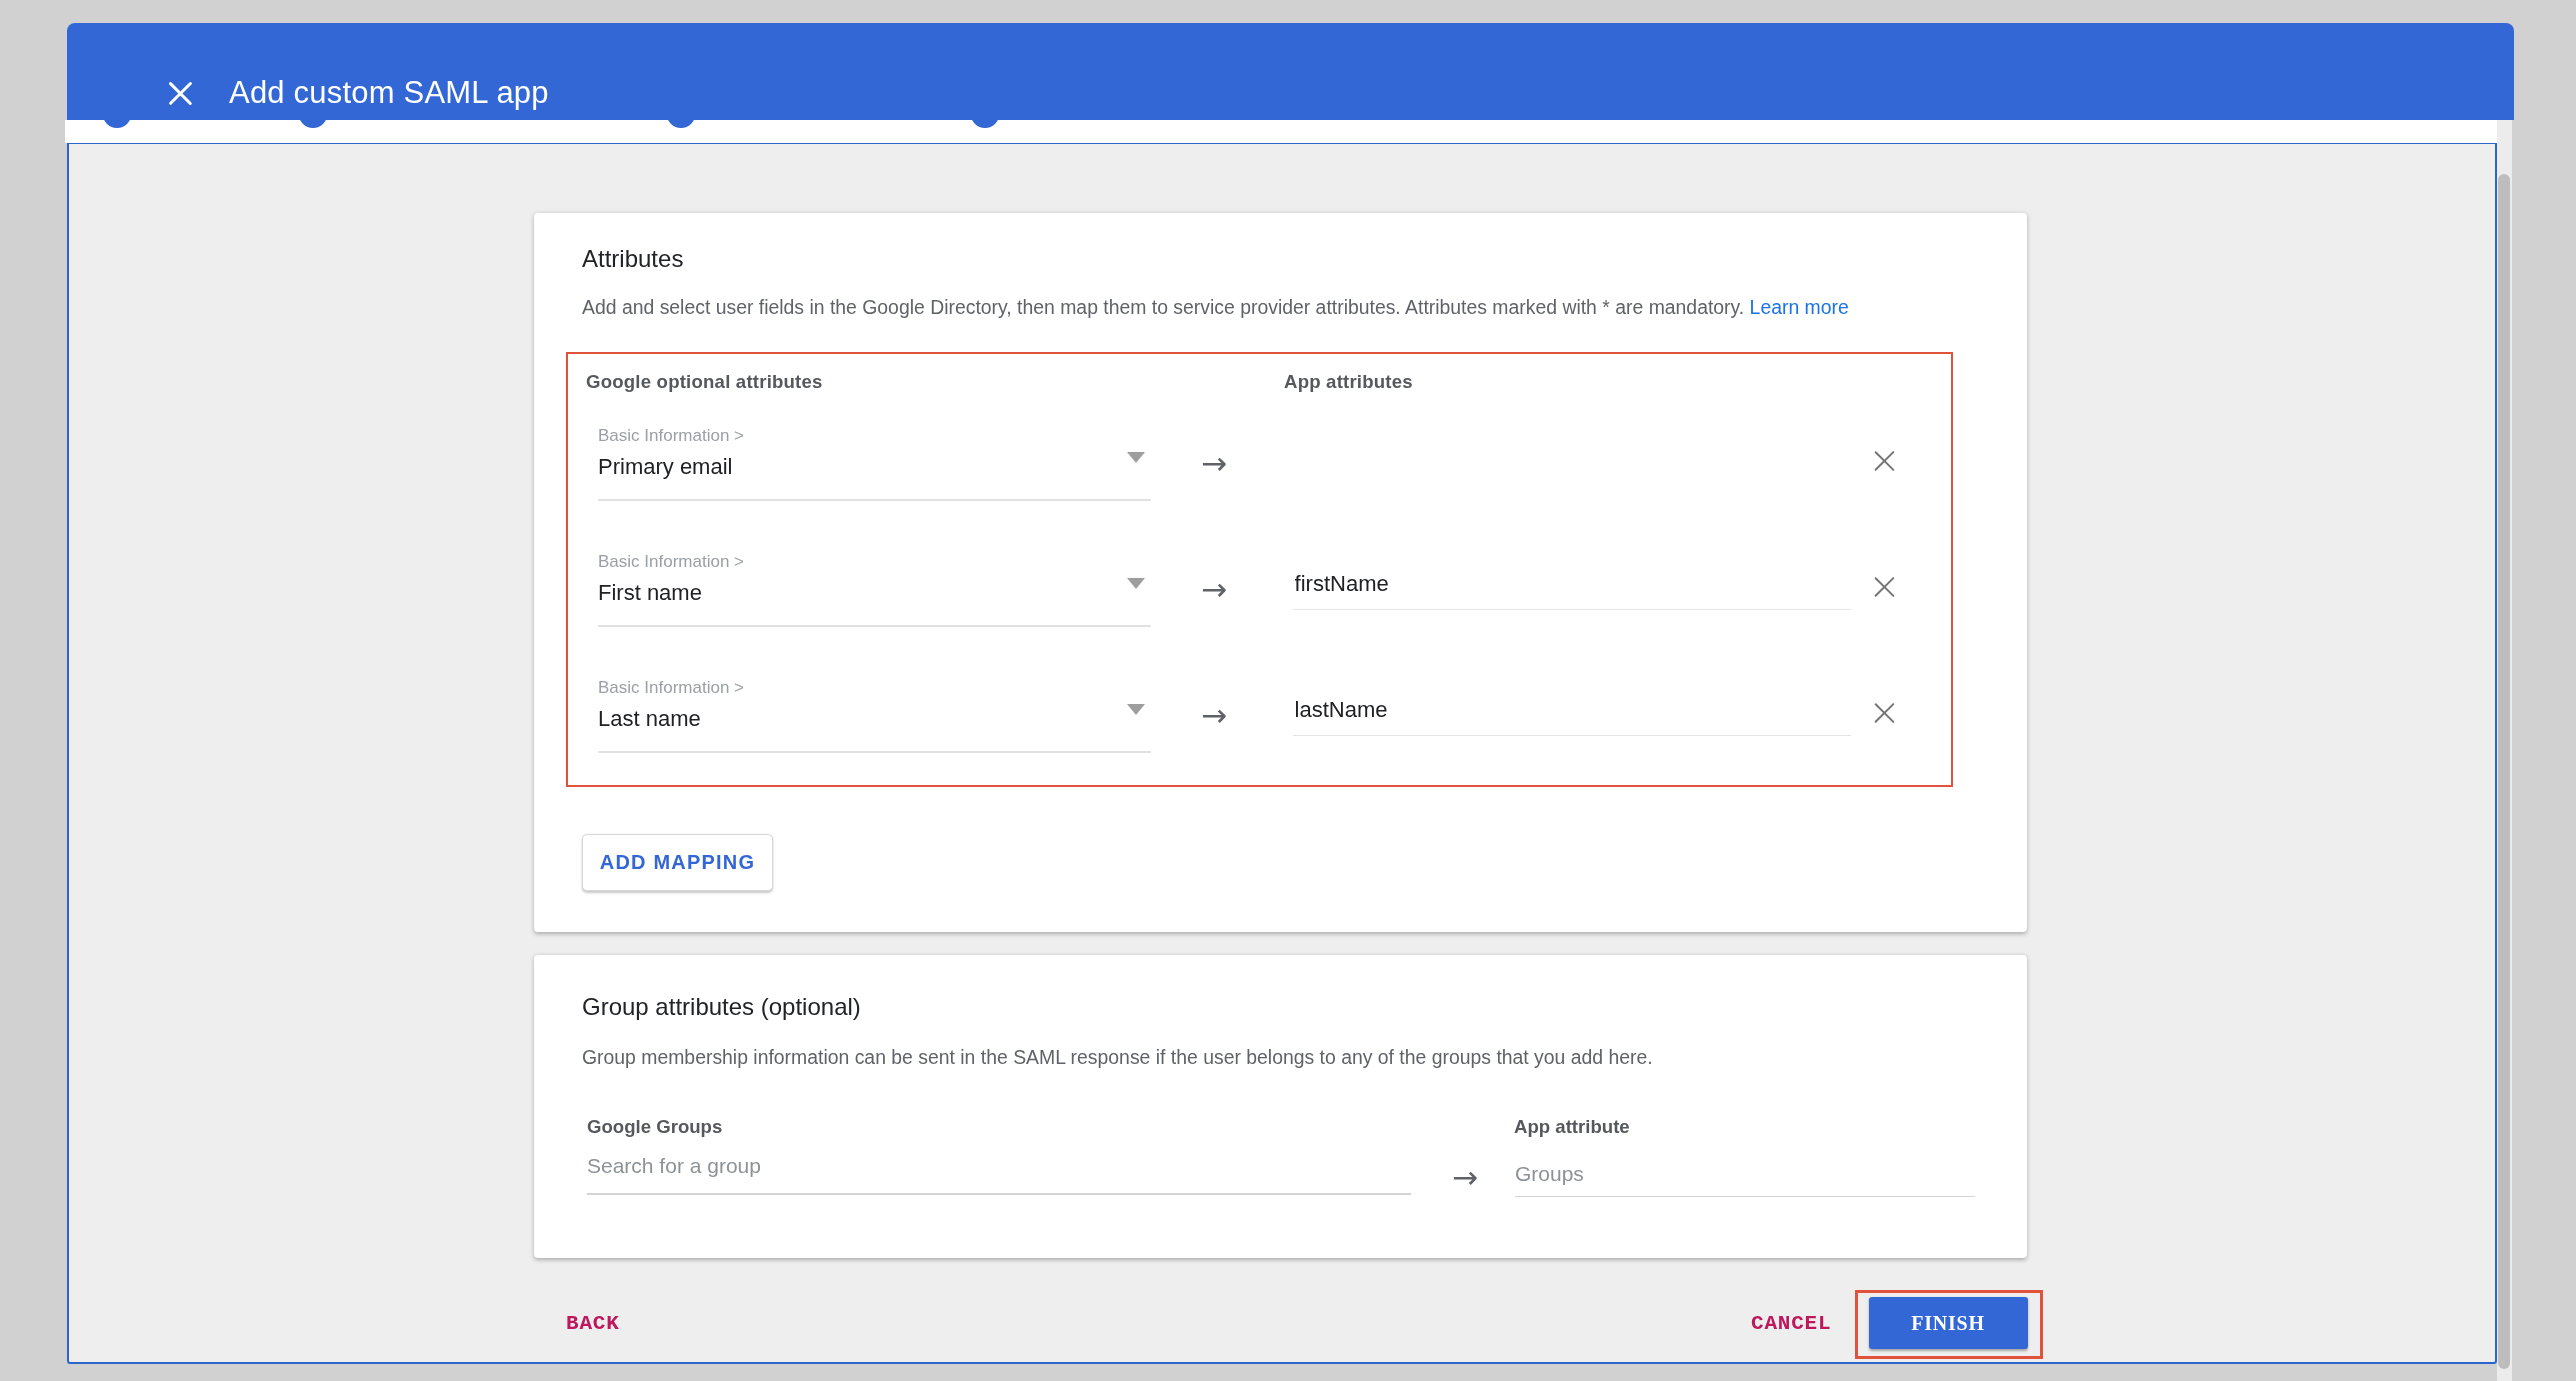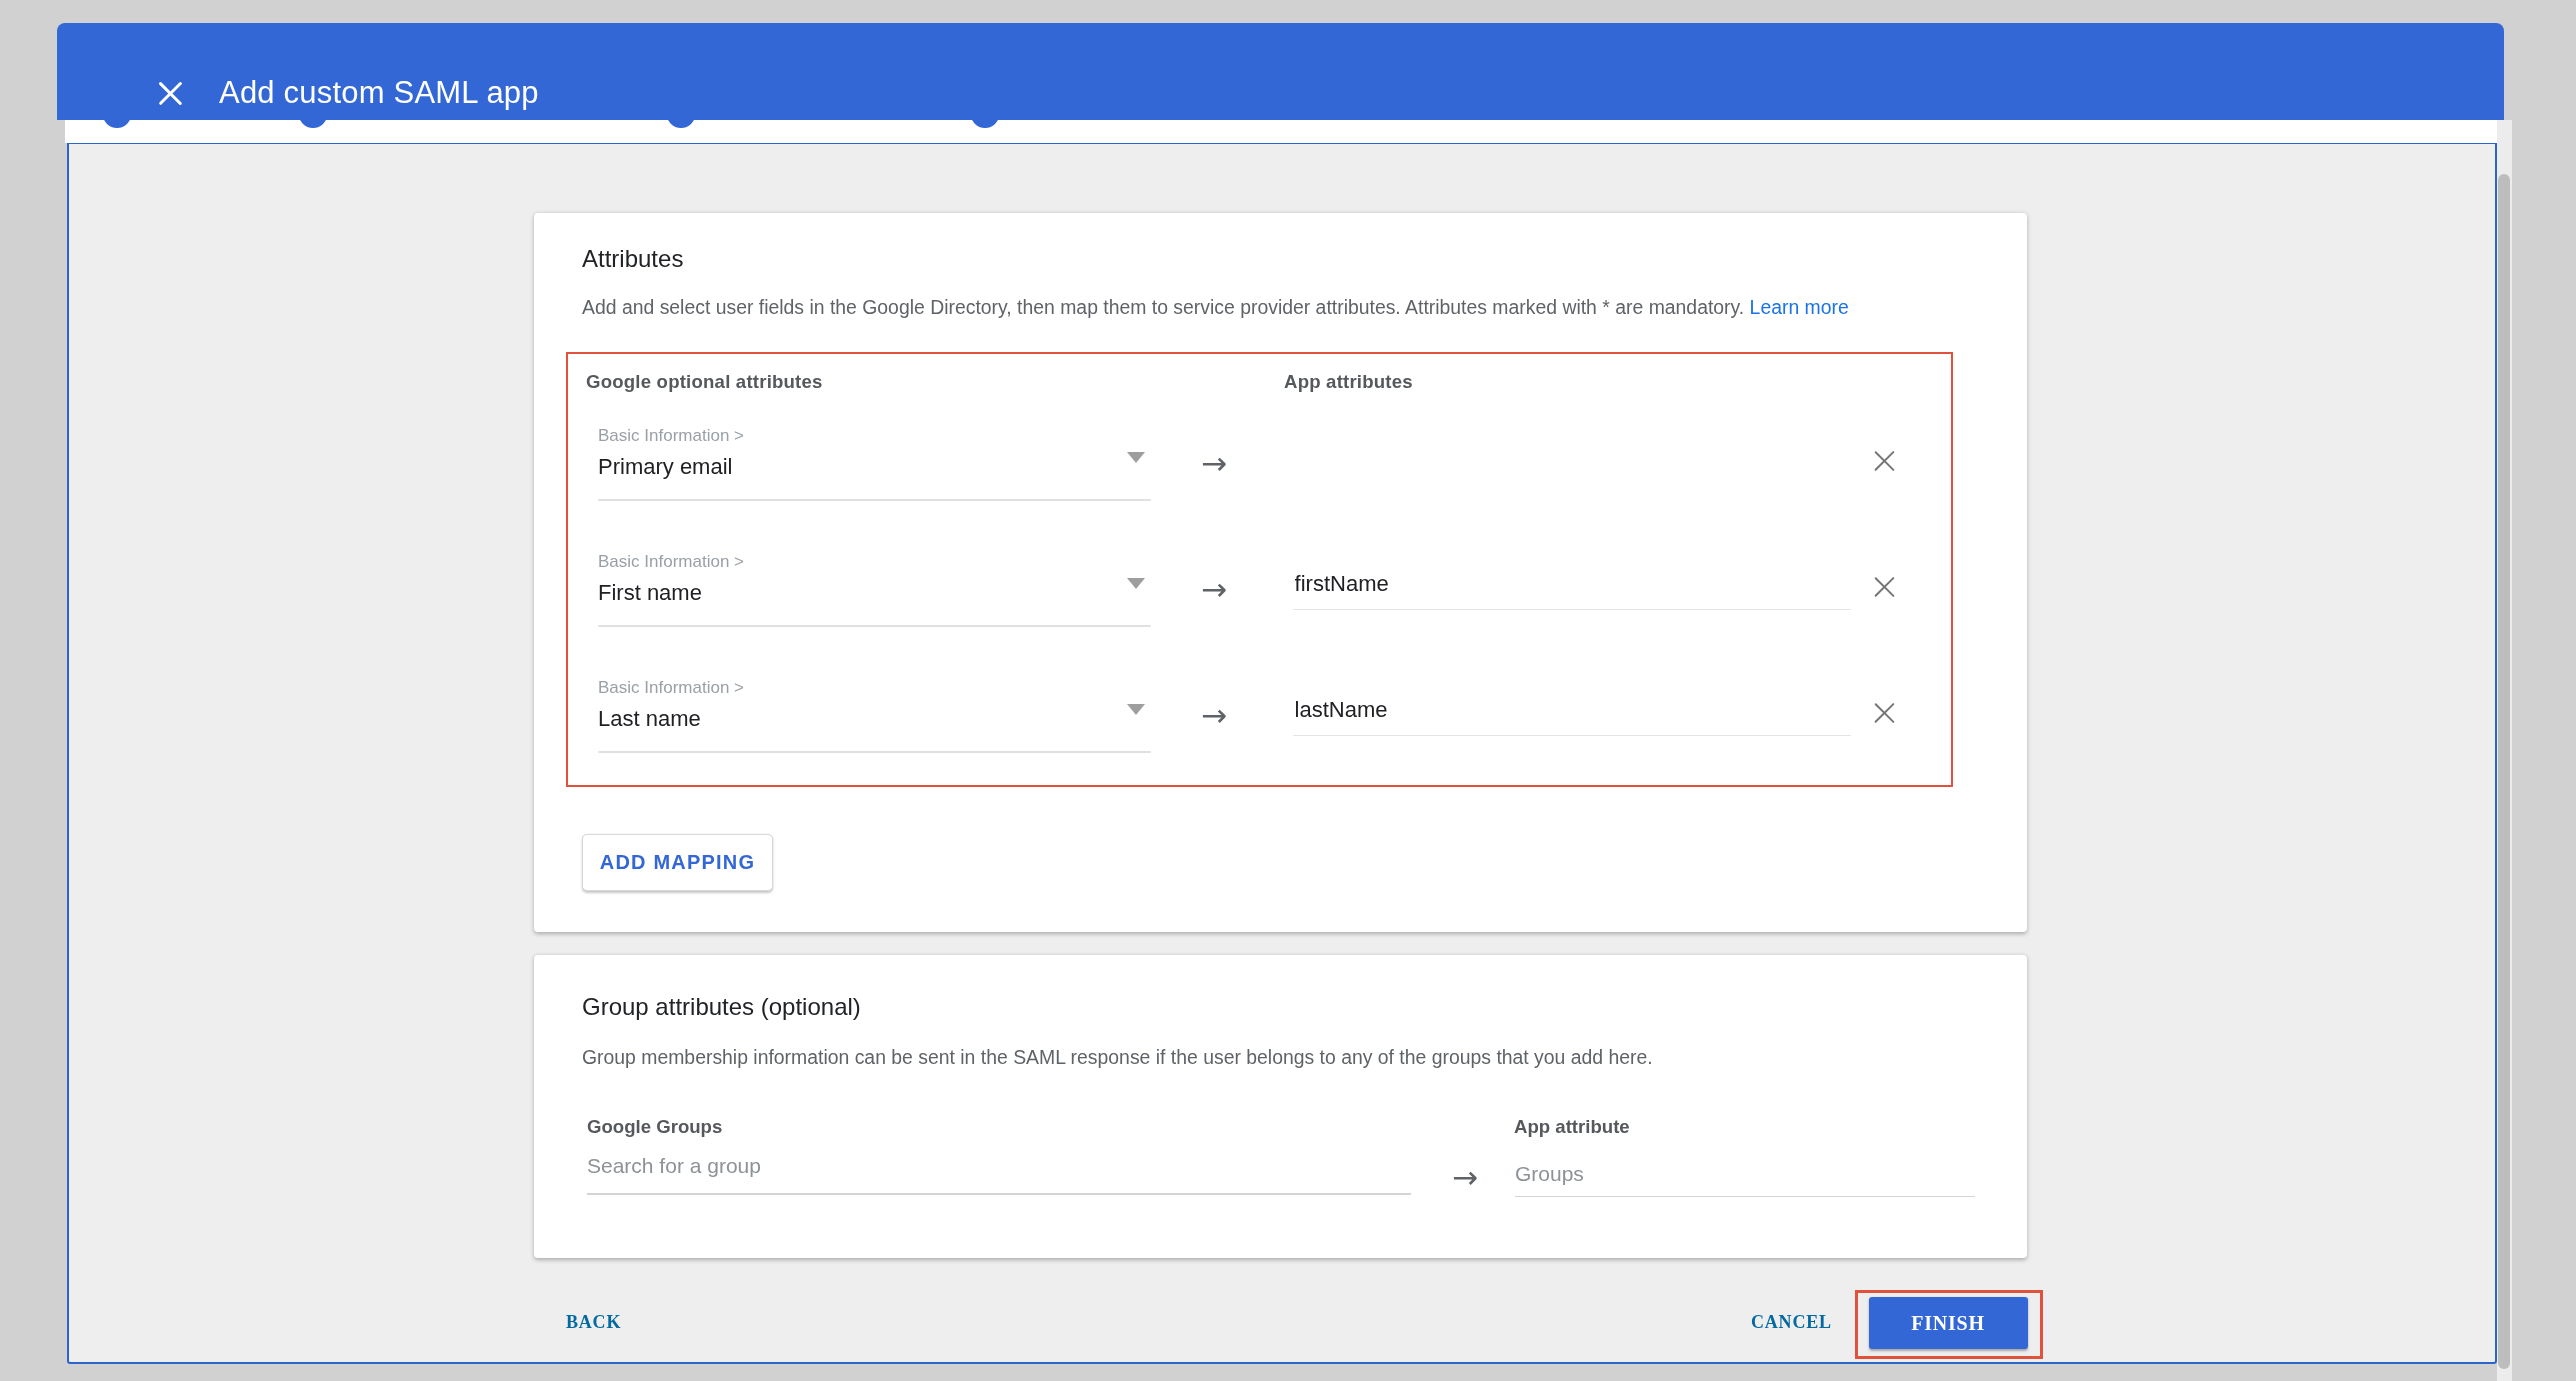--- a/index.html
+++ b/index.html
@@ -4,21 +4,21 @@
 <style>
   html,body{margin:0;padding:0;}
   body{width:2576px;height:1382px;background:#d1d1d1;overflow:hidden;
        font-family:"Liberation Sans","DejaVu Sans",sans-serif;}
   .root{position:relative;width:2576px;height:1382px;}
 
   
   .white-strip{position:absolute;left:65px;top:120px;width:2447px;height:22.7px;background:#ffffff;z-index:1;}
   .dot{position:absolute;top:100px;width:27.5px;height:27.5px;border-radius:50%;background:#3367d6;z-index:2;}
   .dot.d1{left:103px}.dot.d2{left:299px}.dot.d3{left:667px}.dot.d4{left:971px}
-  .app-header{position:absolute;left:57px;top:22.7px;width:2447px;height:97px;background:#3367d6;
+  .app-header{position:absolute;left:67px;top:22.7px;width:2447px;height:97px;background:#3367d6;
               border-radius:8px 8px 0 0;z-index:3;}
   .header-title{position:absolute;left:162px;top:52px;font-size:31px;line-height:36px;color:#ffffff;letter-spacing:0.2px;}
 
   
   .x-icon{position:absolute;cursor:pointer;}
   .x-icon::before,.x-icon::after{content:"";position:absolute;left:-6%;right:-6%;top:50%;height:2.8px;
        margin-top:-1.4px;background:#fff;border-radius:1.6px;}
   .x-icon::before{transform:rotate(45deg);}
   .x-icon::after{transform:rotate(-45deg);}
   .header-close{left:100px;top:57px;width:27.5px;height:27.5px;}
@@ -74,22 +74,22 @@
        border-bottom:2.4px solid #d4d4d4;outline:none;font-family:inherit;font-size:21px;color:#202124;
        padding:0 0 14.6px 0;}
   .group-search::placeholder{color:#8d9297;opacity:1;}
   .groups-input{position:absolute;left:981px;top:207px;width:460px;background:transparent;border:none;
        border-bottom:1.6px solid #d4d4d4;outline:none;font-family:inherit;font-size:21px;color:#202124;
        padding:0 0 9.7px 0;}
   .groups-input::placeholder{color:#8d9297;opacity:1;}
   .card2 .map-arrow{left:918px;top:204px;}
 
   
-  .footer-btn{position:absolute;top:1312px;background:none;border:none;font-family:Liberation Serif, serif;
-       font-size:18px;font-weight:700;color:#0369a1;letter-spacing:0.8px;cursor:pointer;padding:0;}
+  .footer-btn{position:absolute;top:1312px;background:none;border:none;font-family:Liberation Mono, monospace;
+       font-size:21px;font-weight:700;color:#be185d;letter-spacing:0.8px;cursor:pointer;padding:0;}
   .back-btn{left:566px;}
   .cancel-btn{left:1751px;}
   .finish-outline{position:absolute;left:1855px;top:1290px;width:188px;height:69px;box-sizing:border-box;
        border:3.2px solid #e0523c;}
   .finish-btn{position:absolute;left:10.5px;top:4px;width:159px;height:52px;background:#3367d6;border:none;
        border-radius:3.2px;color:#ffffff;font-family:Liberation Serif, serif;font-size:20px;font-weight:700;letter-spacing:0.8px;
        box-shadow:0 1.6px 2.4px rgba(0,0,0,.3);cursor:pointer;}
 
   
   .sb-track{position:absolute;left:2497px;top:120px;width:14.6px;height:1262px;background:#ececec;z-index:4;}

